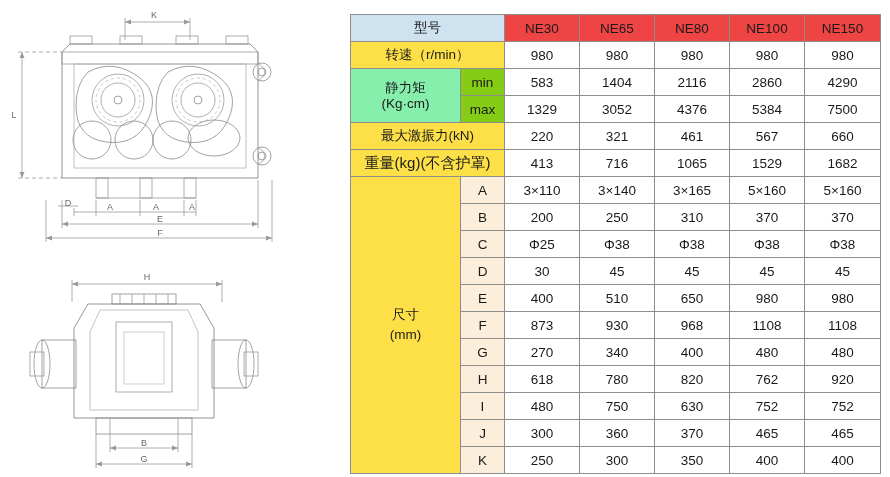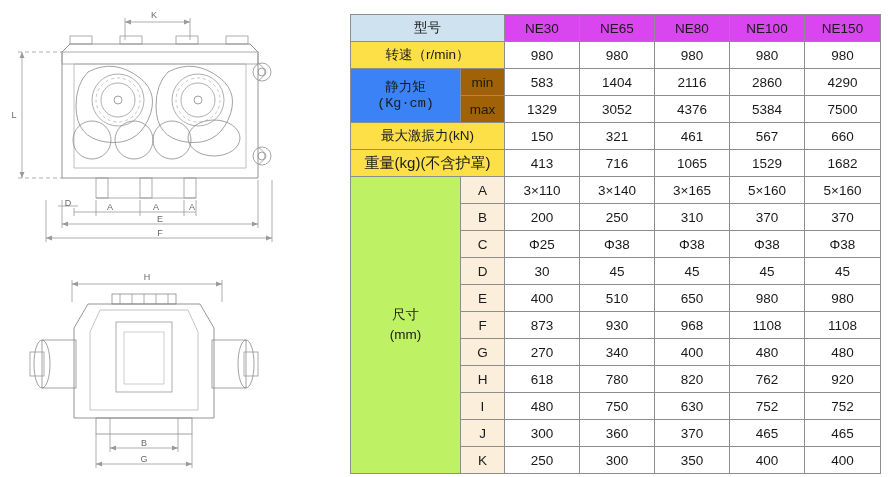--- a/index.html
+++ b/index.html
@@ -47,42 +47,41 @@
     padding: 0;
     height: 26px;
     font-weight: normal;
   }
   .hdr-label {
     background: #cfe2f0;
     font-weight: bold;
     font-size: 15px;
   }
   .hdr-model {
-    background: #d946ef;
+    background: #ef4444;
     font-weight: bold;
     font-size: 15px;
   }
   .rowlabel {
     background: #fde047;
     font-weight: bold;
     font-size: 14px;
   }
   .rowlabel-small {
-    background: #3b82f6;
+    background: #86efac;
     font-weight: bold;
     font-size: 13px;
     line-height: 1.15;
-    font-family: Liberation Mono, monospace;
   }
   .sublabel {
-    background: #a16207;
+    background: #84cc16;
     font-size: 13px;
   }
   .dimlabel {
-    background: #bef264;
+    background: #fde047;
     font-weight: bold;
     font-size: 15px;
     line-height: 1.5;
   }
   .dimkey {
     background: #fbeedb;
     font-size: 13.5px;
   }
   .val { background: #ffffff; }
 </style>
@@ -280,21 +279,21 @@
           <td class="sublabel">max</td>
           <td class="val">1329</td>
           <td class="val">3052</td>
           <td class="val">4376</td>
           <td class="val">5384</td>
           <td class="val">7500</td>
         </tr>
 
         <tr>
           <td class="rowlabel" colspan="2">最大激振力(kN)</td>
-          <td class="val">150</td>
+          <td class="val">220</td>
           <td class="val">321</td>
           <td class="val">461</td>
           <td class="val">567</td>
           <td class="val">660</td>
         </tr>
 
         <tr>
           <td class="rowlabel" colspan="2" style="font-size:15px">重量(kg)(不含护罩)</td>
           <td class="val">413</td>
           <td class="val">716</td>

